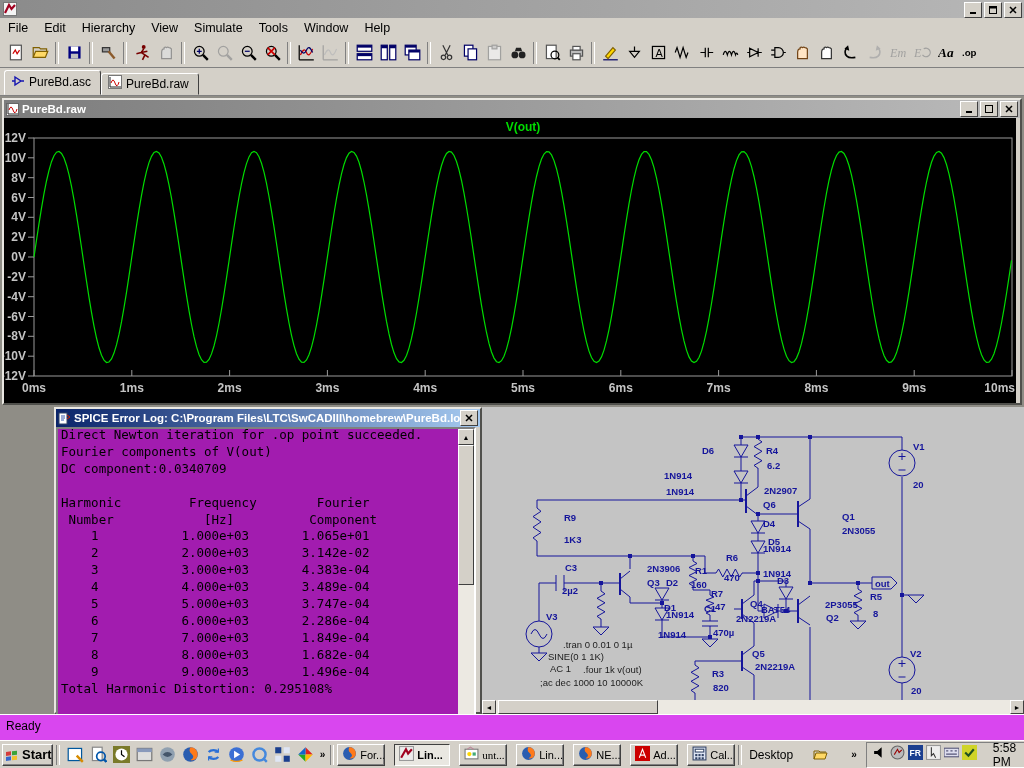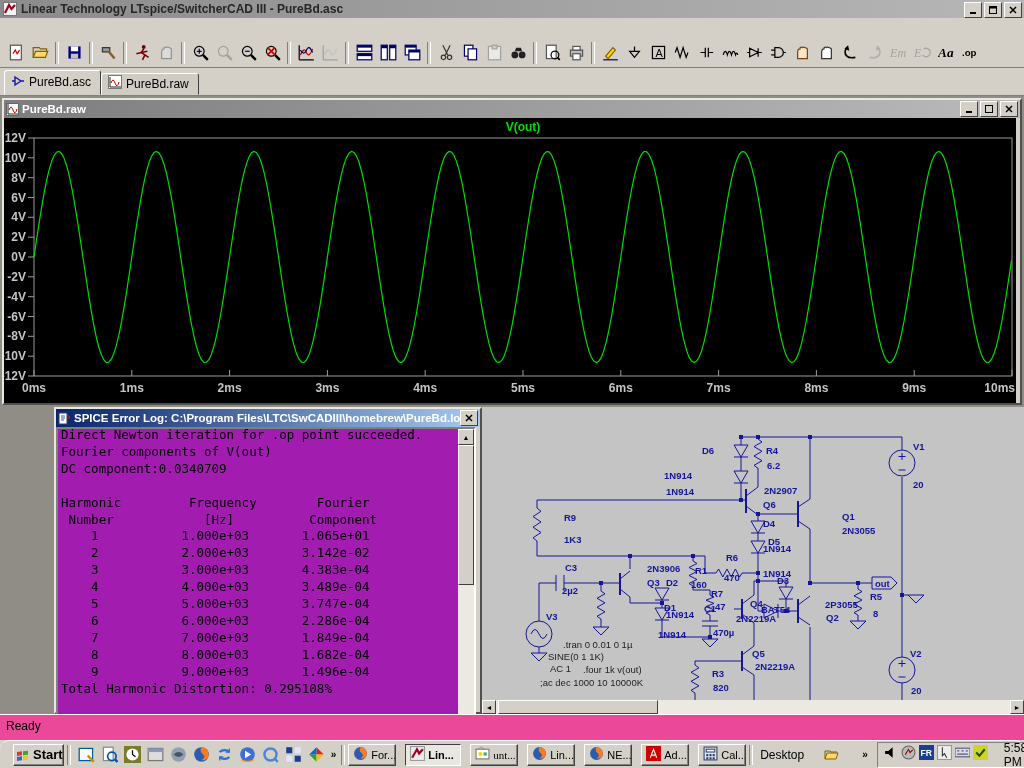--- a/index.html
+++ b/index.html
@@ -56,24 +56,24 @@
   .w{stroke:#15159b;fill:none;stroke-width:1;}
   .tb{stroke:#15159b;fill:none;stroke-width:2;}
   .j{fill:#15159b;}
   .slbl{font:bold 9.5px "Liberation Sans",sans-serif;fill:#15159b;}
   .sdir{font:9.5px "Liberation Sans",sans-serif;fill:#222;}
   #schem-scroll{position:absolute;left:0;bottom:0;width:542px;height:14px;background:#ece9e2;}
   
   .ax{fill:#c4c4c4;font:bold 12px "Liberation Sans",sans-serif;}
   .ptitle{font:bold 12px "Liberation Sans",sans-serif;}
   
-  #statusbar{position:absolute;left:0;top:714px;width:1024px;height:26px;background:#ec4899;
+  #statusbar{position:absolute;left:0;top:714px;width:1024px;height:26px;background:#d946ef;
     border-top:1px solid #fff;font-size:12px;color:#000;padding:4px 0 0 6px;box-sizing:border-box;}
   #taskbar{position:absolute;left:0;top:740px;width:1024px;height:28px;background:#d4d0c8;
-    border-top:1px solid #fff;display:flex;align-items:center;padding:0 13px;box-sizing:border-box;border-radius:9px;}
+    border-top:1px solid #fff;display:flex;align-items:center;padding:0 2px;box-sizing:border-box;}
   #start-button{display:flex;align-items:center;gap:3px;width:57px;height:22px;background:#d4d0c8;
     border:1px solid;border-color:#fff #404040 #404040 #fff;box-shadow:inset -1px -1px 0 #808080;
     font-size:13px;font-weight:bold;padding-left:2px;box-sizing:border-box;}
   .tb-sep{width:2px;height:20px;border-left:1px solid #808080;border-right:1px solid #fff;margin:0 3px;flex:0 0 auto;}
   #quicklaunch{display:flex;align-items:center;gap:6px;padding:0 4px;}
   .qlicon{width:17px;height:17px;flex:0 0 auto;}
   .chev{font-size:10px;font-weight:bold;color:#000;padding:0 2px;}
   #tasks{display:flex;align-items:center;gap:9px;}
   .task-button{display:flex;align-items:center;gap:3px;height:22px;background:#d4d0c8;
     border:1px solid;border-color:#fff #404040 #404040 #fff;box-shadow:inset -1px -1px 0 #808080;
@@ -88,41 +88,50 @@
 </head>
 <body>
 
 <div id="screen">
 
   <div id="titlebar">
     <span class="ticon"><svg width="14" height="14">
           <rect width="13" height="13" x="0.5" y="0.5" fill="#f4f4f4" stroke="#777"></rect>
           <path d="M2,11 L6,3 l2.5,4 L12,3" stroke="#a00020" stroke-width="2.2" fill="none"></path>
         </svg></span>
-    <span>Linear Technology LTspice/SwitcherCAD III - PureBd.asc</span>
     <span class="winbtns">
       <span class="wbtn">
           <svg width="8" height="8">
             <path d="M1,7 H7" stroke="#000" stroke-width="2"></path>
           </svg>
         </span>
       <span class="wbtn">
           <svg width="8" height="8">
             <rect x="0.5" y="0.5" width="7" height="7" fill="none" stroke="#000"></rect>
             <path d="M1,1.5 H7" stroke="#000" stroke-width="2"></path>
           </svg>
         </span>
       <span class="wbtn">
           <svg width="8" height="8">
             <path d="M1,1 L7,7 M7,1 L1,7" stroke="#000" stroke-width="1.5"></path>
           </svg>
         </span>
     </span>
   </div>
 
+  <div id="menubar">
+      <span class="menu-item">File</span>
+      <span class="menu-item">Edit</span>
+      <span class="menu-item">Hierarchy</span>
+      <span class="menu-item">View</span>
+      <span class="menu-item">Simulate</span>
+      <span class="menu-item">Tools</span>
+      <span class="menu-item">Window</span>
+      <span class="menu-item">Help</span>
+    </div>
 
   <div id="toolbar">
       <span class="tbtn">
         <svg width="17" height="17" viewBox="0 0 14 14">
           <rect x="2" y="1" width="9" height="12" fill="#fff" stroke="#555"></rect>
           <path d="M4,8 l2,-3 1.5,3 2,-3" stroke="#c00" fill="none"></path>
         </svg>
       </span>
       <span class="tbtn">
         <svg width="17" height="17" viewBox="0 0 14 14">

